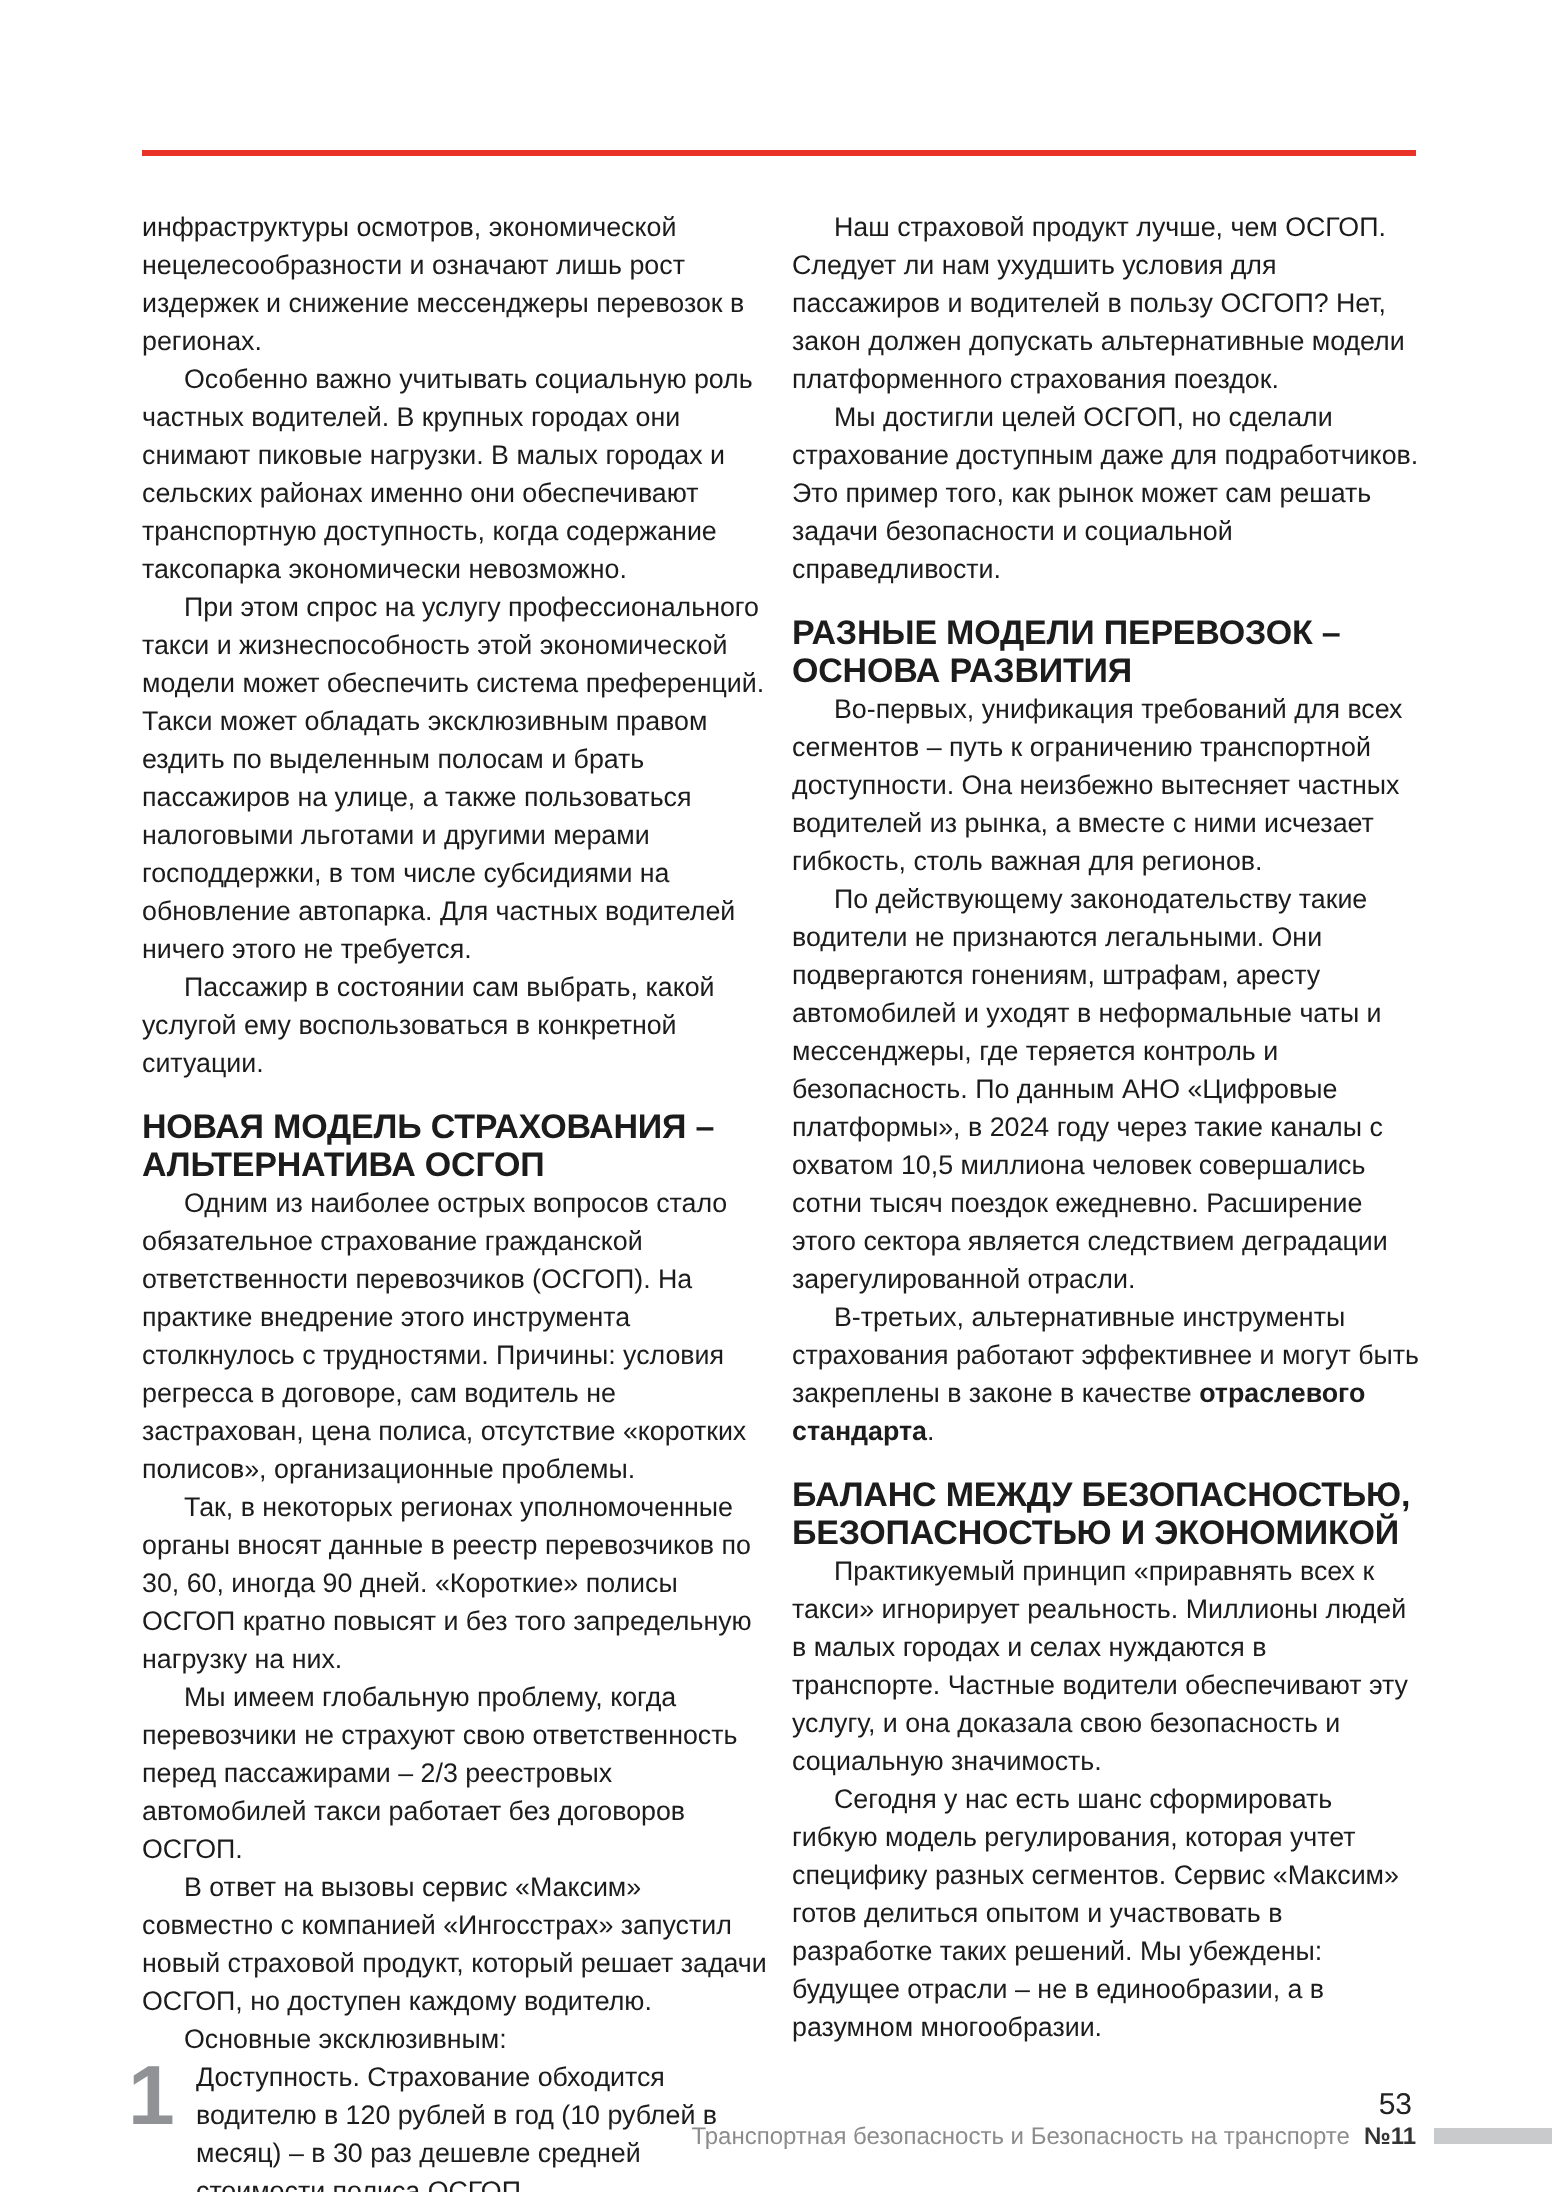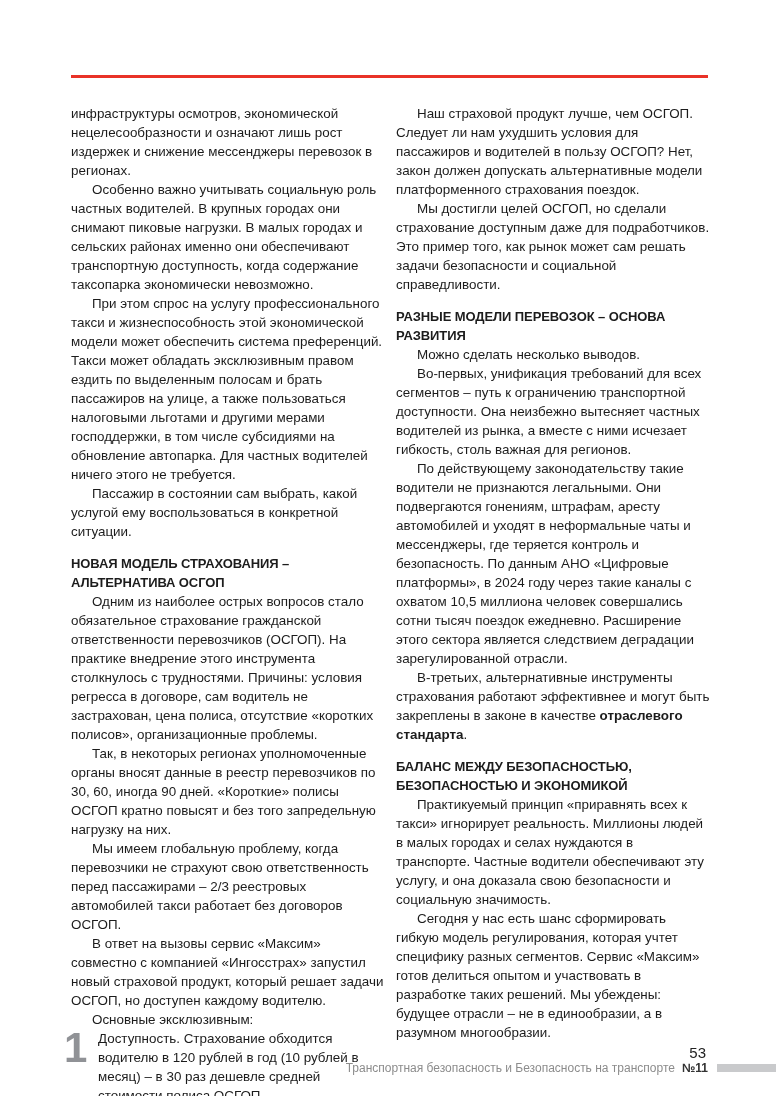--- a/index.html
+++ b/index.html
@@ -41,21 +41,21 @@
   }
 
   .para {
     margin: 0;
   }
   .para.indent {
     text-indent: 21px;
   }
 
   .section-heading {
-    font-size: 13px;
+    font-size: 17px;
     line-height: 19px;
     font-weight: 700;
     margin: 13px 0 0 0;
     letter-spacing: -0.1px;
   }
 
   .feature-list {
     margin: 0;
   }
   .list-item {
@@ -133,26 +133,25 @@
         <div class="list-item">
           <span class="list-num" style="color: rgb(144, 146, 150);">1</span>
           <span class="list-text">Доступность. Страхование обходится водителю в 120 рублей в год (10 рублей в месяц) – в 30 раз дешевле средней стоимости полиса ОСГОП.</span>
         </div>
       </div>
     </div>
   <div class="col">
       <p class="para indent">Наш страховой продукт лучше, чем ОСГОП. Следует ли нам ухудшить условия для пассажиров и водителей в пользу ОСГОП? Нет, закон должен допускать альтернативные модели платформенного страхования поездок.</p>
       <p class="para indent">Мы достигли целей ОСГОП, но сделали страхование доступным даже для подработчиков. Это пример того, как рынок может сам решать задачи безопасности и социальной справедливости.</p>
       <h2 class="section-heading">РАЗНЫЕ МОДЕЛИ ПЕРЕВОЗОК – ОСНОВА РАЗВИТИЯ</h2>
-      <p class="para indent">Можно сделать несколько выводов.</p>
       <p class="para indent">Во-первых, унификация требований для всех сегментов – путь к ограничению транспортной доступности. Она неизбежно вытесняет частных водителей из рынка, а вместе с ними исчезает гибкость, столь важная для регионов.</p>
       <p class="para indent">По действующему законодательству такие водители не признаются легальными. Они подвергаются гонениям, штрафам, аресту автомобилей и уходят в неформальные чаты и мессенджеры, где теряется контроль и безопасность. По данным АНО «Цифровые платформы», в 2024 году через такие каналы с охватом 10,5 миллиона человек совершались сотни тысяч поездок ежедневно. Расширение этого сектора является следствием деградации зарегулированной отрасли.</p>
       <p class="para indent">В-третьих, альтернативные инструменты страхования работают эффективнее и могут быть закреплены в законе в качестве <b>отраслевого стандарта</b>.</p>
       <h2 class="section-heading">БАЛАНС МЕЖДУ БЕЗОПАСНОСТЬЮ, БЕЗОПАСНОСТЬЮ И ЭКОНОМИКОЙ</h2>
-      <p class="para indent">Практикуемый принцип «приравнять всех к такси» игнорирует реальность. Миллионы людей в малых городах и селах нуждаются в транспорте. Частные водители обеспечивают эту услугу, и она доказала свою безопасности и социальную значимость.</p>
+      <p class="para indent">Практикуемый принцип «приравнять всех к такси» игнорирует реальность. Миллионы людей в малых городах и селах нуждаются в транспорте. Частные водители обеспечивают эту услугу, и она доказала свою безопасность и социальную значимость.</p>
       <p class="para indent">Сегодня у нас есть шанс сформировать гибкую модель регулирования, которая учтет специфику разных сегментов. Сервис «Максим» готов делиться опытом и участвовать в разработке таких решений. Мы убеждены: будущее отрасли – не в единообразии, а в разумном многообразии.</p>
     </div>
 </div>
 
 <div class="footer-line">
   <span class="footer-title">Транспортная безопасность и Безопасность на транспорте</span>
   <span class="footer-issue">№11</span>
   <span class="footer-bar"></span>
 </div>
 

